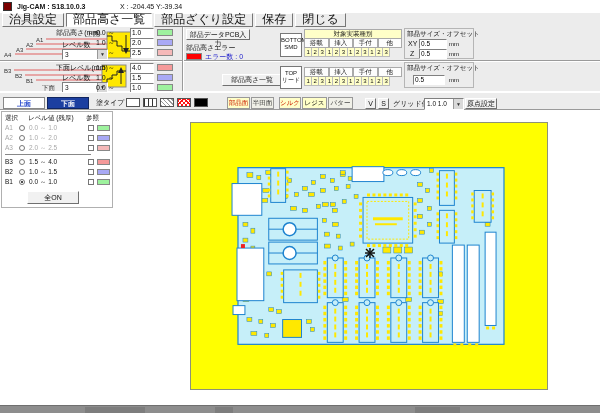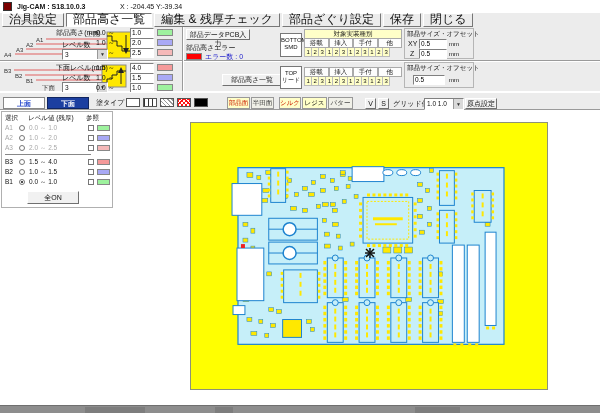--- a/index.html
+++ b/index.html
@@ -61,21 +61,20 @@
 
   <div id="titlebar">
     <span id="app-icon"></span>
     <span id="win-title">Jig-CAM :  S18.10.0.3</span>
     <span id="win-coords">X : -204.45    Y:-39.34</span>
   </div>
 
   <div id="menubar">
     <span class="mtab">治具設定</span>
     <span class="mtab active">部品高さ一覧</span>
-    <span class="mtab">編集 &amp; 残厚チェック</span>
     <span class="mtab">部品ざぐり設定</span>
     <span class="mtab">保存</span>
     <span class="mtab">閉じる</span>
   </div>
 
   <div id="settings">
     <div class="groove-h" style="left:0;top:33px;width:600px;"></div>
     <div class="groove-v" style="left:182px;top:0;height:64px;"></div>
 
     <svg style="position:absolute;left:2px;top:1px;" width="142" height="32">

